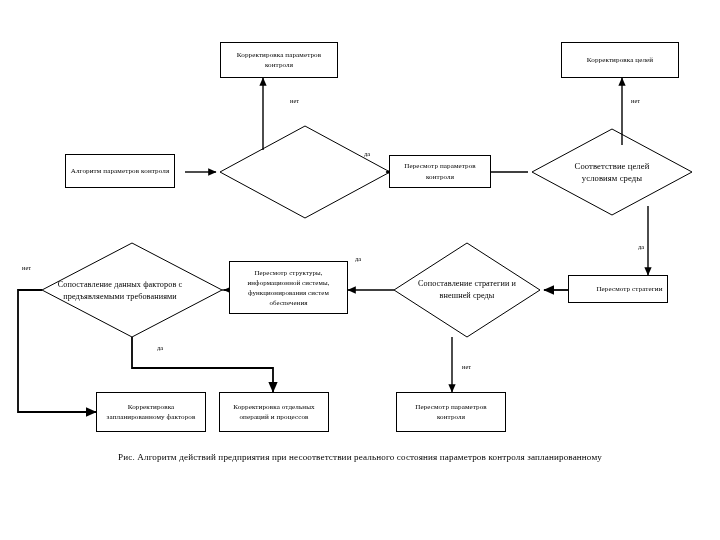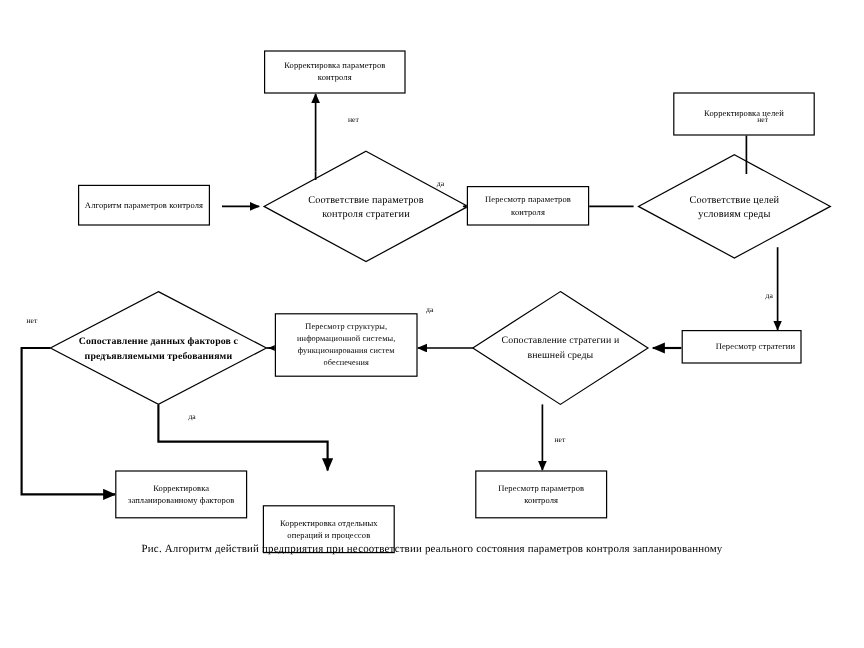--- a/index.html
+++ b/index.html
@@ -117,21 +117,21 @@
 
     <polyline points="132,337 132,368 273,368 273,392" fill="none" stroke="#000000" stroke-width="1.8" marker-end="url(#arrow)"></polyline>
 
     <line x1="452" y1="337" x2="452" y2="392" stroke="#000000" stroke-width="1.4" marker-end="url(#arrow)"></line>
   </svg>
 
   <div class="node node-rect" style="left:220px; top:42px; width:118px; height:36px;">
     <span>Корректировка параметров контроля</span>
   </div>
 
-  <div class="node node-rect" style="left:561px; top:42px; width:118px; height:36px;margin-top:35px;">
+  <div class="node node-rect" style="left:561px; top:42px; width:118px; height:36px;">
     <span>Корректировка целей</span>
   </div>
 
   <div class="node node-rect" style="left:65px; top:154px; width:110px; height:34px;">
     <span>Алгоритм параметров контроля</span>
   </div>
 
   <div class="node node-rect" style="left:389px; top:155px; width:102px; height:33px;">
     <span>Пересмотр параметров контроля</span>
   </div>
@@ -141,37 +141,34 @@
   </div>
 
   <div class="node node-rect" style="left:568px; top:275px; width:100px; height:28px;padding-left:27px;">
     <span>Пересмотр стратегии</span>
   </div>
 
   <div class="node node-rect" style="left:96px; top:392px; width:110px; height:40px;">
     <span>Корректировка запланированному факторов</span>
   </div>
 
-  <div class="node node-rect" style="left:219px; top:392px; width:110px; height:40px;margin-top:29px;">
+  <div class="node node-rect" style="left:219px; top:392px; width:110px; height:40px;">
     <span>Корректировка отдельных операций и процессов</span>
   </div>
 
   <div class="node node-rect" style="left:396px; top:392px; width:110px; height:40px;">
     <span>Пересмотр параметров контроля</span>
   </div>
 
-  <div class="node node-diamond" style="left:248px; top:141px; width:114px; height:62px;">
-    <span>Соответствие параметров контроля стратегии</span>
-  </div>
 
   <div class="node node-diamond" style="left:560px; top:146px; width:104px; height:52px;">
     <span>Соответствие целей условиям среды</span>
   </div>
 
-  <div class="node node-diamond small" style="left:62px; top:258px; width:140px; height:66px;font-weight:bold;">
+  <div class="node node-diamond small" style="left:50px; top:258px; width:140px; height:66px;">
     <span>Сопоставление данных факторов с предъявляемыми требованиями</span>
   </div>
 
   <div class="node node-diamond small" style="left:407px; top:266px; width:120px; height:48px;justify-content:flex-end;">
     <span>Сопоставление стратегии и внешней среды</span>
   </div>
 
   <div class="edge-label" style="left:290px; top:97px;">нет</div>
 
   <div class="edge-label" style="left:631px; top:97px;">нет</div>

